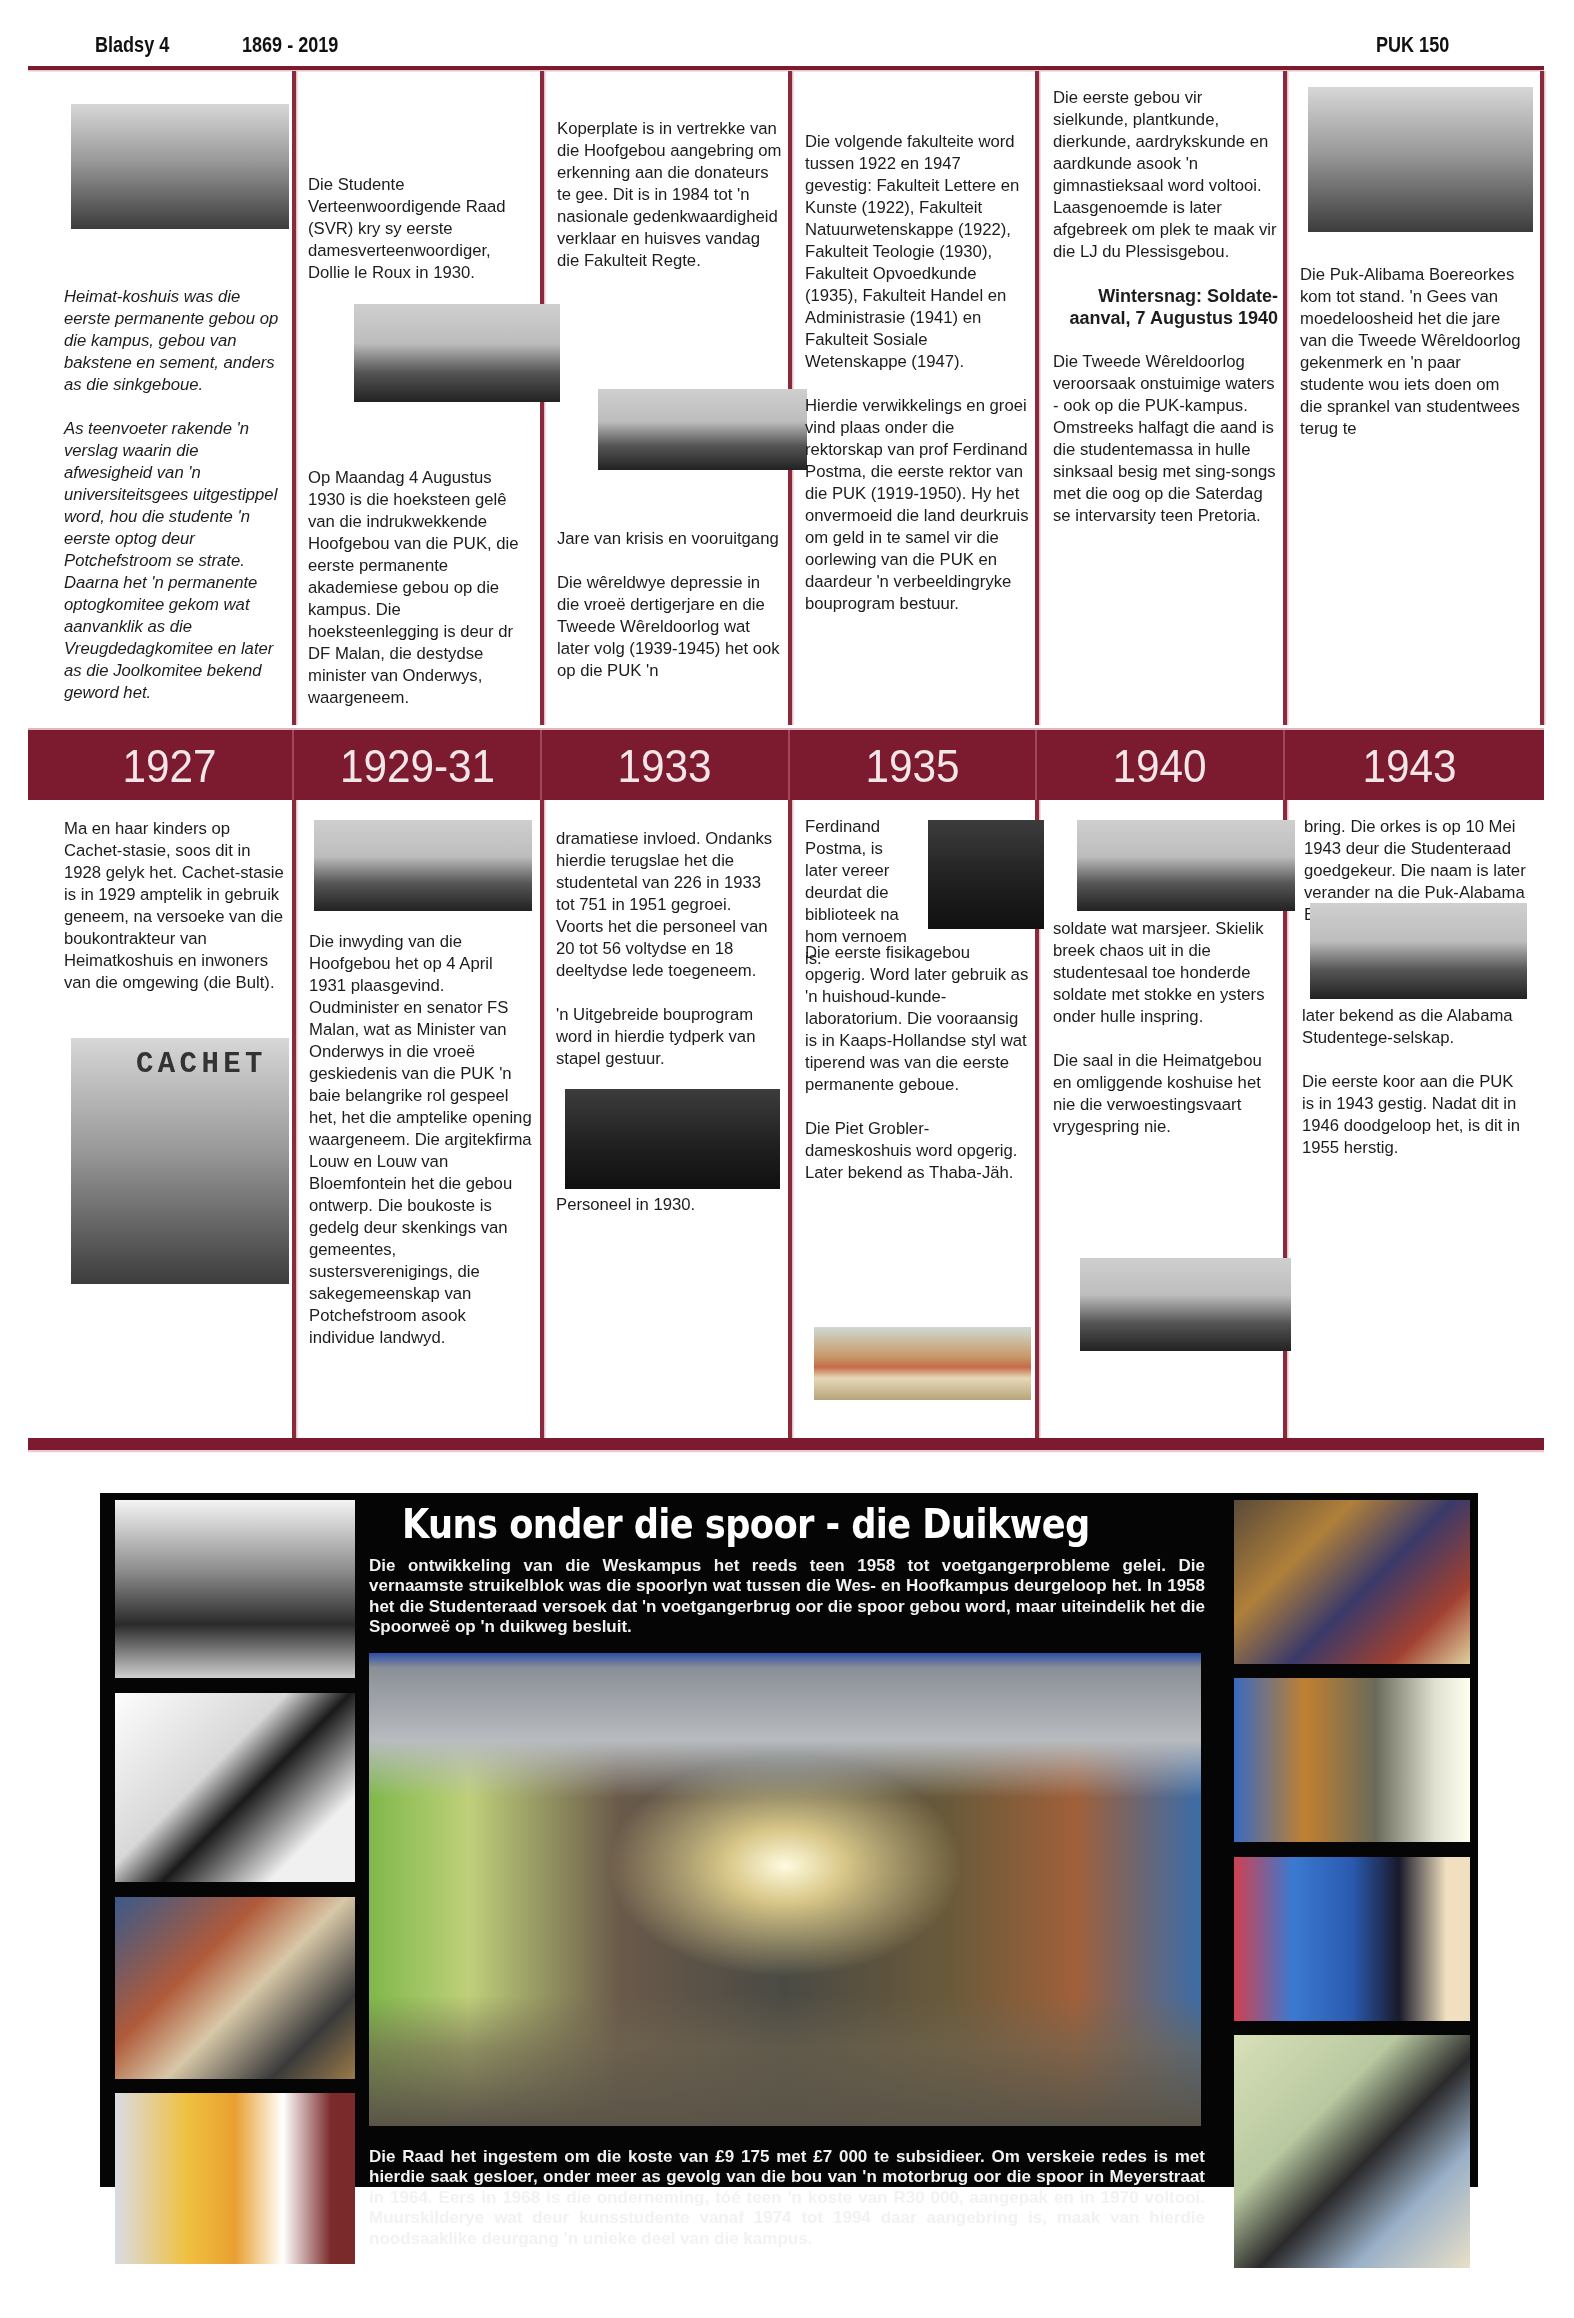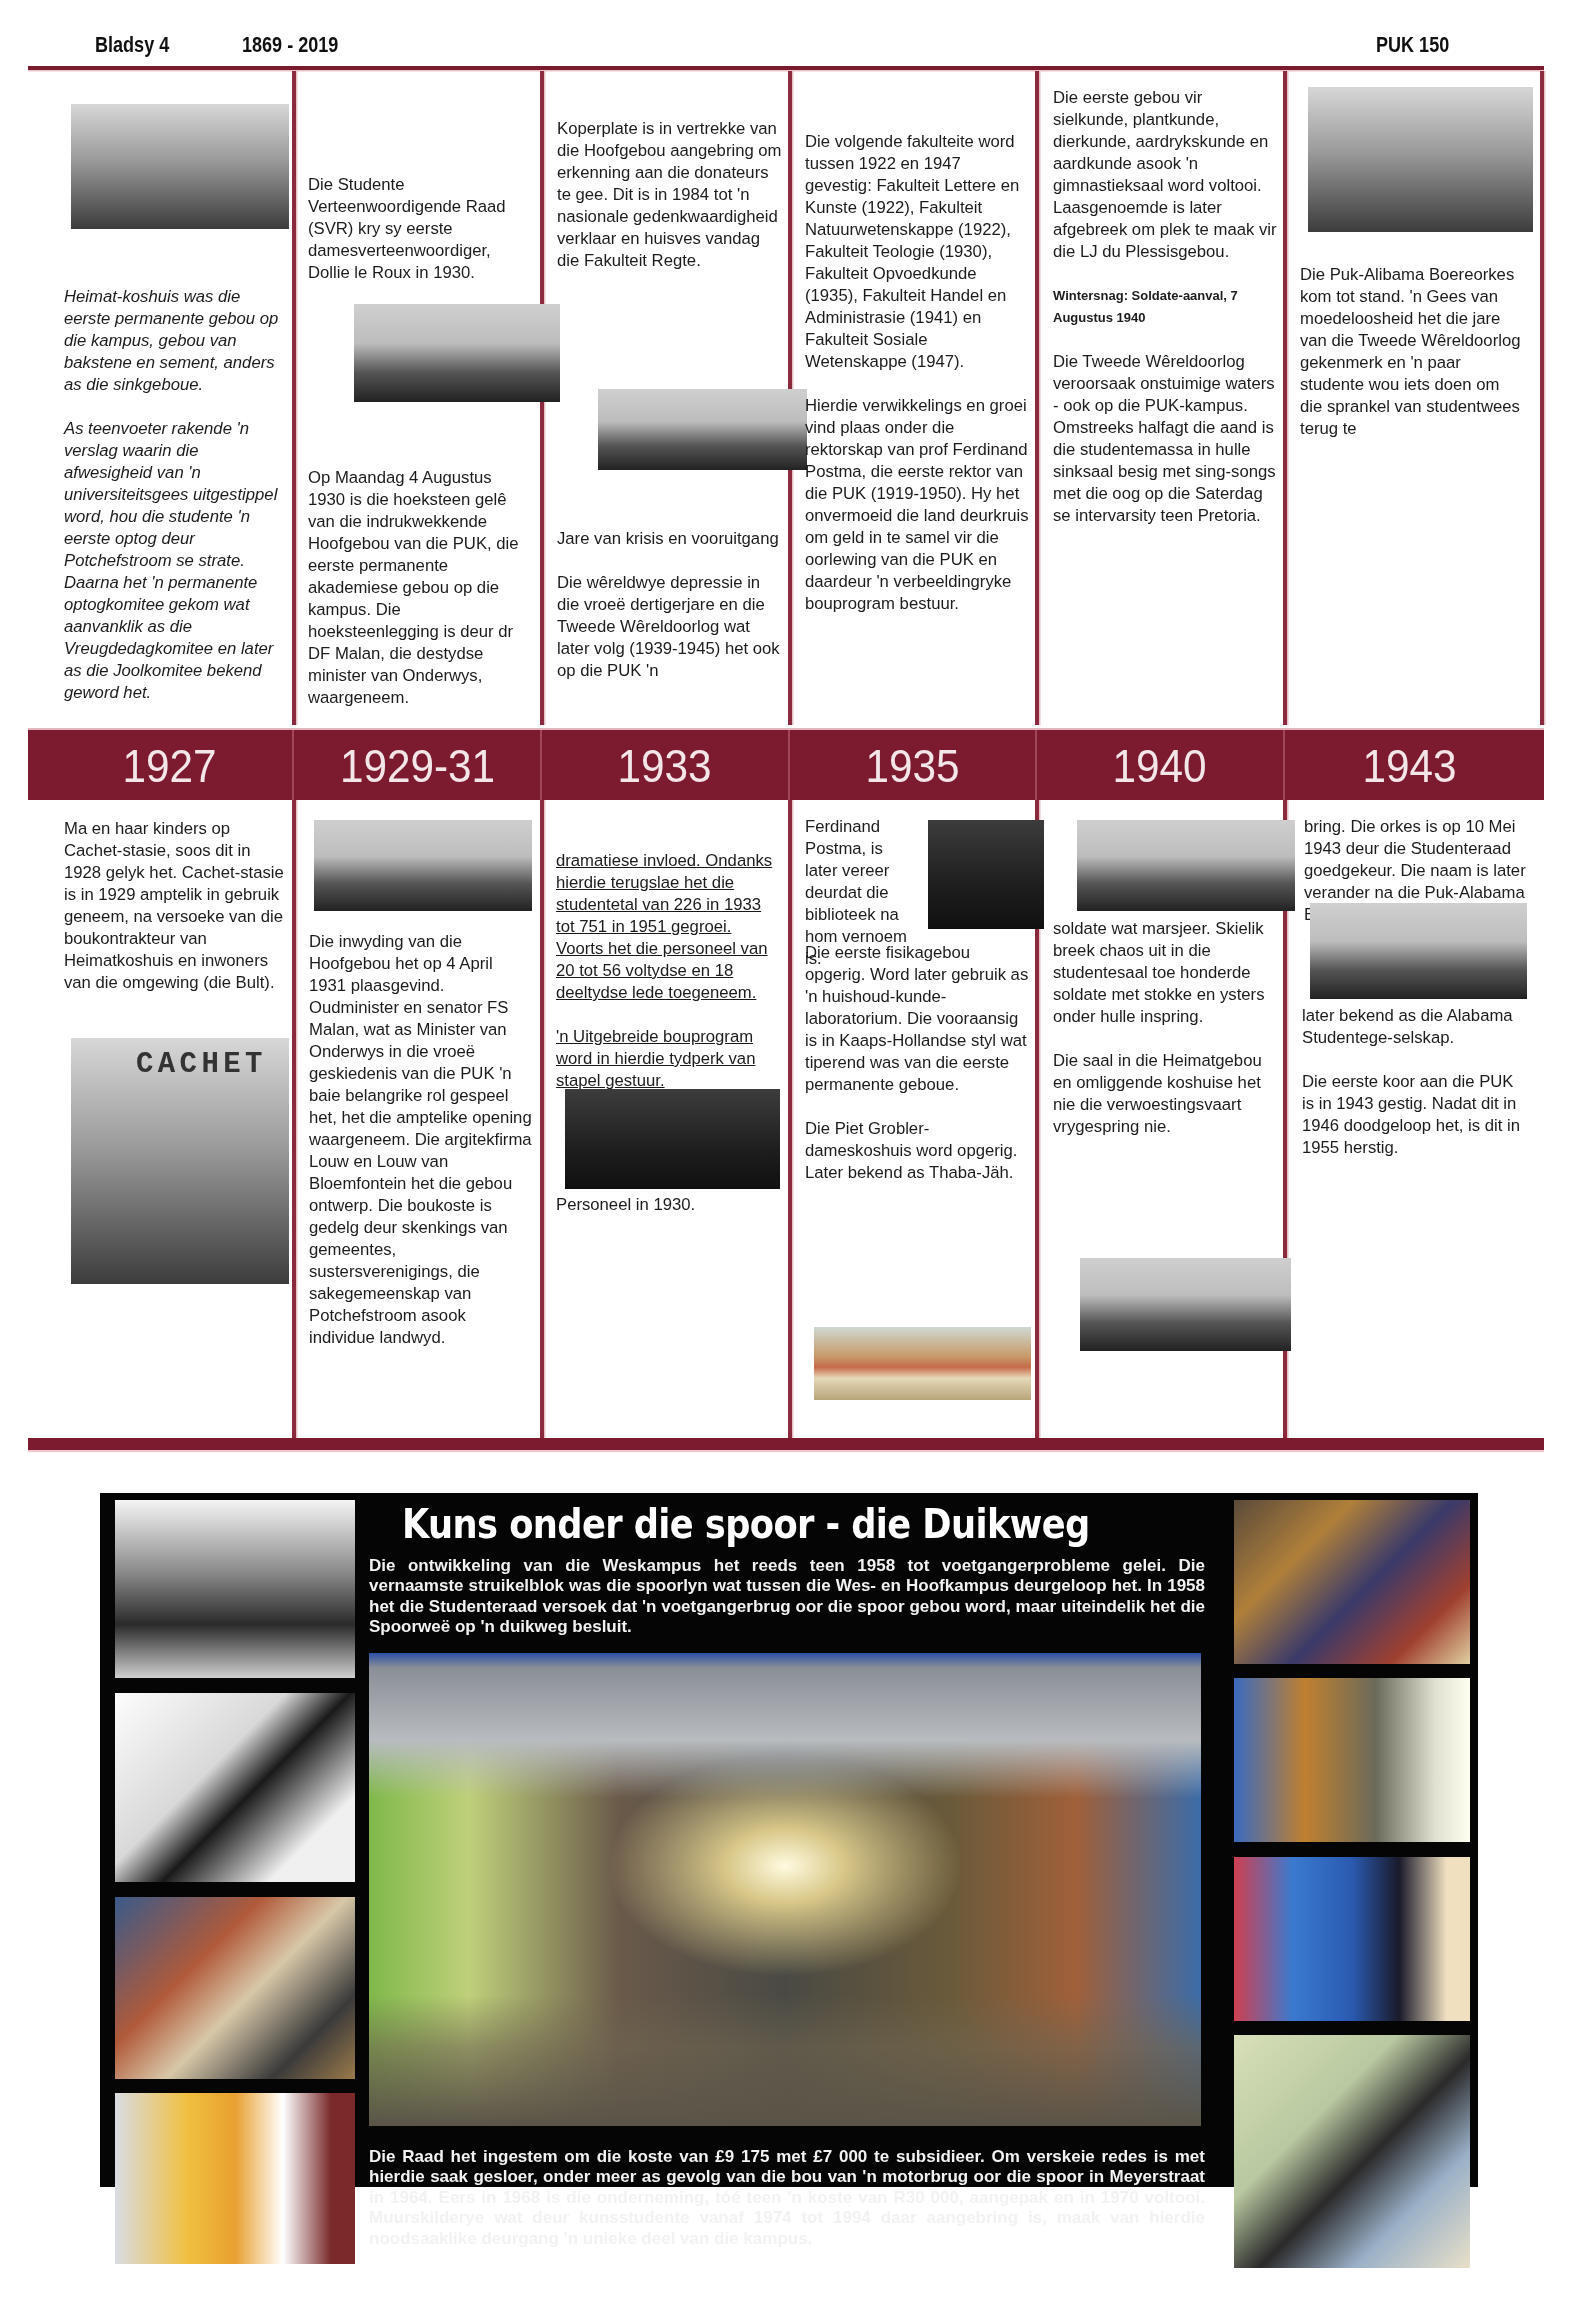--- a/index.html
+++ b/index.html
@@ -31,21 +31,21 @@
                font-family: "Liberation Sans", sans-serif; font-size: 47px; color: #f3e6e8;
                transform: scaleX(0.9); }
   .year-div { position: absolute; top: 0; height: 70px; width: 1.5px; background: #a0475a; }
 
   .bottom-rule { position: absolute; left: 0; top: 1367px; width: 1516px; height: 11.6px;
                  background: #7c1b2f; box-shadow: 0 2.2px 0 #edc9cd; }
 
   .cell { position: absolute; width: 225px; }
   .txt { font-family: "Liberation Sans", sans-serif; font-size: 16.7px; line-height: 22px;
          color: #1c1c1c; margin: 0 0 22px 0; }
-  .txt.bold-center { font-weight: bold; text-align: left; font-size: 13px; }
+  .txt.bold-center { font-weight: bold; text-align: right; font-size: 18px; }
 
   .photo { position: absolute; background: #777; overflow: hidden; margin-left: 8px; }
   .photo.bw { background: linear-gradient(180deg, #d7d7d7 0%, #9a9a9a 45%, #3c3c3c 100%); }
   .photo.bw2 { background: linear-gradient(180deg, #cfcfcf 0%, #bdbdbd 40%, #555 70%, #222 100%); }
   .photo.dark { background: linear-gradient(180deg, #3c3c3c 0%, #1e1e1e 60%, #101010 100%); }
   .photo.sepia { background: linear-gradient(180deg, #cfd9d2 0%, #c89a6a 40%, #c66b4a 55%, #e6d9b8 70%, #b7a47a 100%); }
   .photo .label { position: absolute; left: 65px; top: 10.2px; font-size: 29px; font-weight: bold;
                   color: #333; letter-spacing: 4.4px; font-family: "Liberation Mono", monospace; }
 
   
@@ -161,21 +161,21 @@
   </div>
   <div class="photo bw" style="left:35px; top:967px; width:218px; height:246px;">
     <span class="label">CACHET</span>
   </div>
 
   <div class="photo bw2" style="left:278px; top:749px; width:218px; height:91px;"></div>
   <div class="cell" style="left:281px; top:860px;">
     <p class="txt">Die inwyding van die Hoofgebou het op 4 April 1931 plaasgevind. Oudminister en senator FS Malan, wat as Minister van Onderwys in die vroeë geskiedenis van die PUK 'n baie belangrike rol gespeel het, het die amptelike opening waargeneem. Die argitekfirma Louw en Louw van Bloemfontein het die gebou ontwerp. Die boukoste is gedelg deur skenkings van gemeentes, sustersverenigings, die sakegemeenskap van Potchefstroom asook individue landwyd.</p>
   </div>
 
-  <div class="cell" style="left:528px; top:779px;text-decoration:underline;">
+  <div class="cell" style="left:528px; top:757px;">
     <p class="txt">dramatiese invloed. Ondanks hierdie terugslae het die studentetal van 226 in 1933 tot 751 in 1951 gegroei. Voorts het die personeel van 20 tot 56 voltydse en 18 deeltydse lede toegeneem.</p>
     <p class="txt">'n Uitgebreide bouprogram word in hierdie tydperk van stapel gestuur.</p>
   </div>
   <div class="photo dark" style="left:529px; top:1018px; width:215px; height:100px;"></div>
   <div class="cell" style="left:528px; top:1123px;">
     <p class="txt">Personeel in 1930.</p>
   </div>
 
   <div class="cell" style="left:777px; top:745px; width:109px;">
     <p class="txt">Ferdinand Postma, is later vereer deurdat die biblioteek na hom vernoem is.</p>

